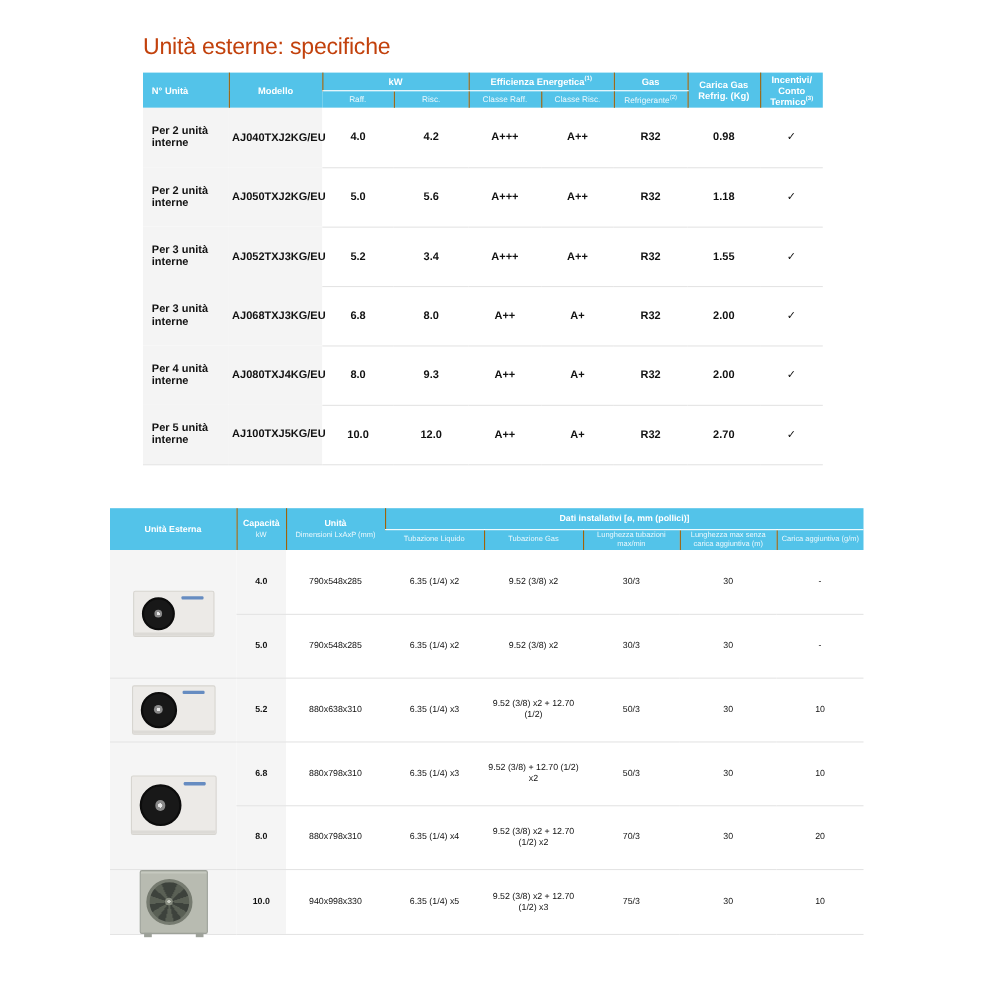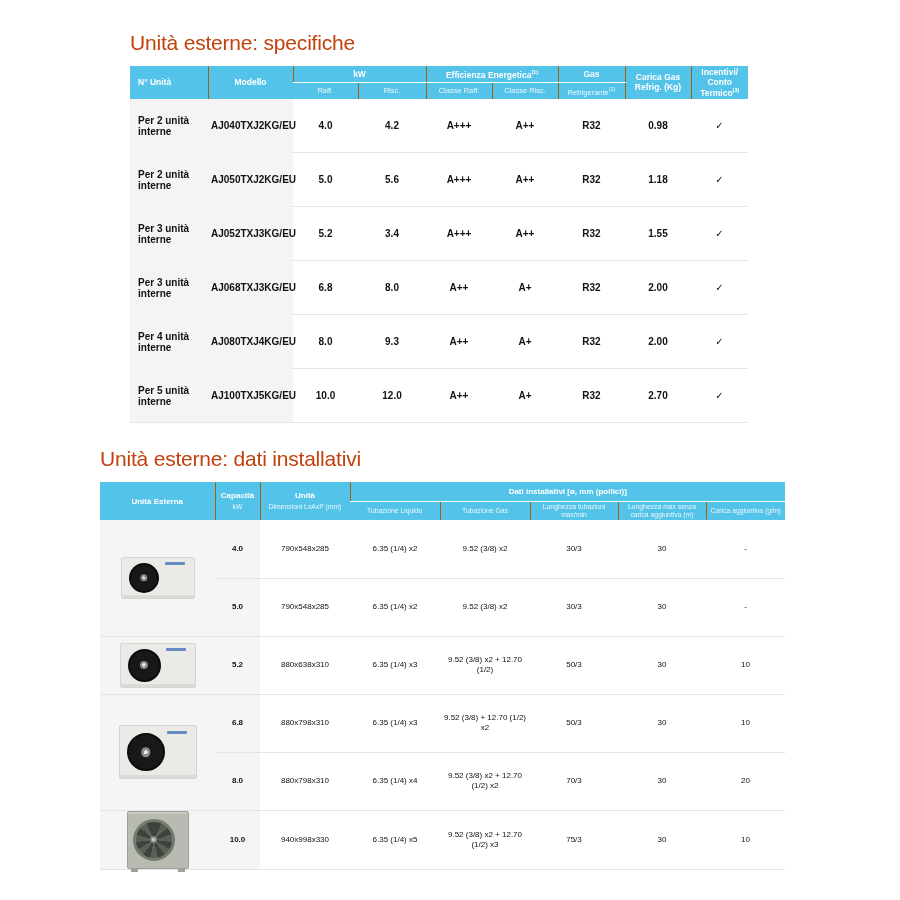--- a/index.html
+++ b/index.html
@@ -179,21 +179,20 @@
         <td>A+</td>
         <td>R32</td>
         <td>2.70</td>
         <td class="check"><span>✓</span></td>
       </tr>
     </tbody>
   </table>
 </div>
 
 <div class="section sec2">
-  <div class="title">Unità esterne: dati installativi</div>
 
   <table class="t2">
     <colgroup>
       <col style="width:115px">
         <col style="width:45px">
         <col style="width:90px">
         <col style="width:90px">
       <col style="width:90px">
         <col style="width:88px">
         <col style="width:88px">

